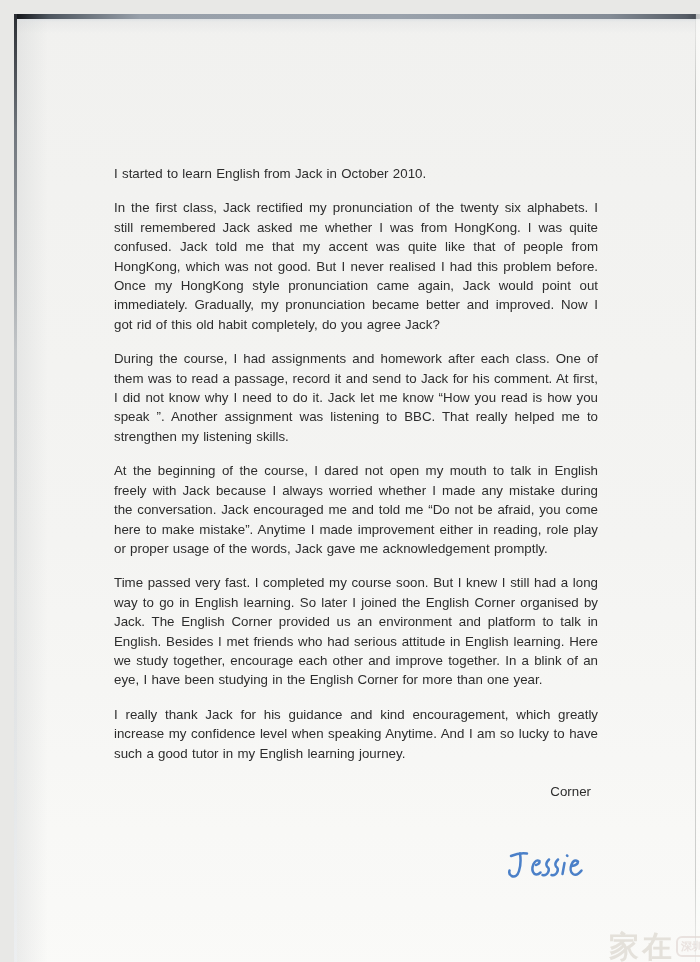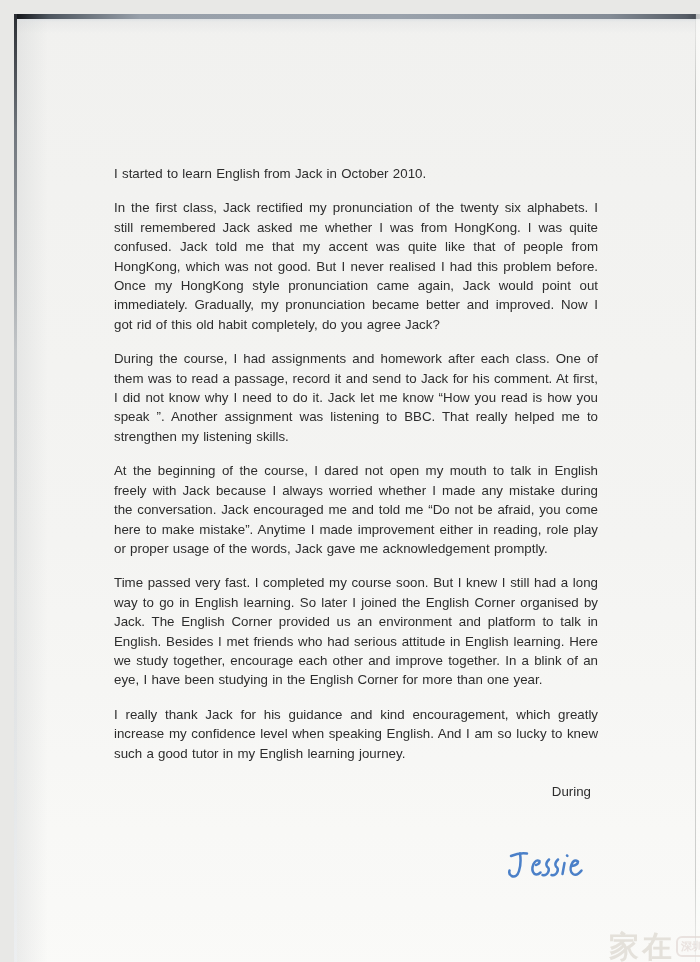--- a/index.html
+++ b/index.html
@@ -121,22 +121,22 @@
   <div class="edge-right-light"></div>
   <div class="edge-right-line"></div>
   <div class="edge-bottom"></div>
 
   <div class="letter">
     <p>I started to learn English from Jack in October 2010.</p>
     <p>In the first class, Jack rectified my pronunciation of the twenty six alphabets. I still remembered Jack asked me whether I was from HongKong. I was quite confused. Jack told me that my accent was quite like that of people from HongKong, which was not good. But I never realised I had this problem before.  Once my HongKong style pronunciation came again, Jack would point out immediately. Gradually, my pronunciation became better and improved. Now I got rid of this old habit completely, do you agree Jack?</p>
     <p>During the course, I had assignments and homework after each class. One of them was to read a passage, record it and send to Jack for his comment. At first, I did not know why I need to do it. Jack let me know “How you read is how you speak ”. Another assignment was listening to BBC. That really helped me to strengthen my listening skills.</p>
     <p>At the beginning of the course, I dared not open my mouth to talk in English freely with Jack because I always worried whether I made any mistake during the conversation.  Jack encouraged me and told me “Do not be afraid, you come here to make mistake”.  Anytime I made improvement either in reading, role play or proper usage of the words, Jack gave me acknowledgement promptly.</p>
     <p>Time passed very fast.  I completed my course soon. But I knew I still had a long way to go in English learning. So later I joined the English Corner organised by Jack. The English Corner provided us an environment and platform to talk in English. Besides I met friends who had serious attitude in English learning. Here we study together, encourage each other and improve together. In a blink of an eye, I have been studying in the English Corner for more than one year.</p>
-    <p>I really thank Jack for his guidance and kind encouragement, which greatly increase my confidence level when speaking English. And I am so lucky to knew such a good tutor in my English learning journey.</p>
-    <div class="sig-typed">During</div>
+    <p>I really thank Jack for his guidance and kind encouragement, which greatly increase my confidence level when speaking Anytime. And I am so lucky to have such a good tutor in my English learning journey.</p>
+    <div class="sig-typed">Corner</div>
   </div>
 
   <svg class="sig-hand" viewBox="0 0 88 40" xmlns="http://www.w3.org/2000/svg" aria-label="Jessie">
     <g fill="none" stroke="#4b80c8" stroke-width="2.5" stroke-linecap="round" stroke-linejoin="round">
       <path d="M3,8 Q11,4.5 19,5.5"></path>
       <path d="M12,5.5 Q13.5,15 11,23 Q9,30 3.5,28 Q0.5,26.5 1.5,22.5"></path>
       <path d="M28,17 Q32,16 31.5,13 Q28,11 25.5,16 Q23,22 26,25.5 Q29,28 32.5,24.5"></path>
       <path d="M41,11.5 Q37,15.5 39,18.5 Q42,20.5 40,24.5 Q38,28 34.5,27"></path>
       <path d="M50,11.5 Q46,15.5 48,18.5 Q51,20.5 49,24.5 Q47,28 43.5,27"></path>
       <path d="M56.5,15 Q55.5,20.5 54.5,26"></path>

